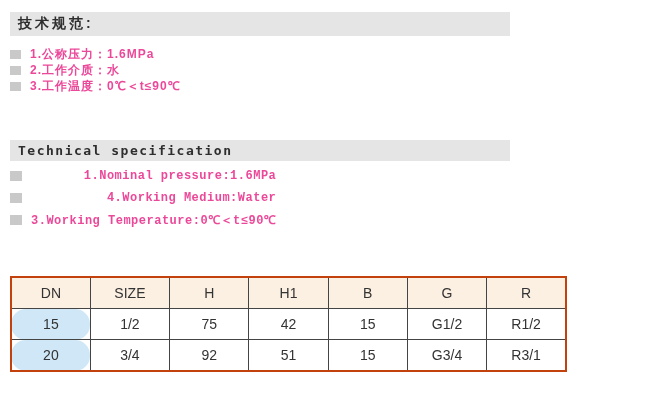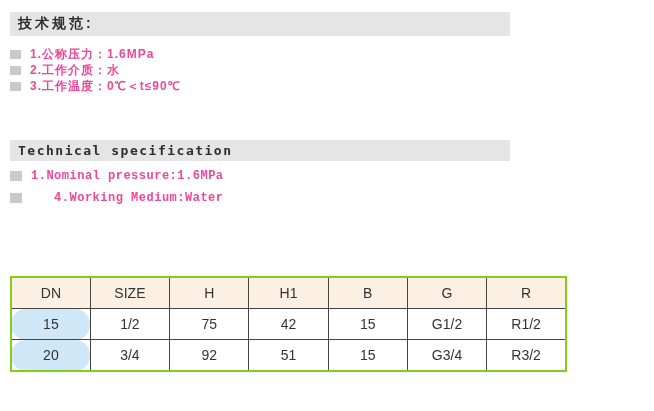--- a/index.html
+++ b/index.html
@@ -68,21 +68,21 @@
 
   
   .dim-table {
     position: absolute;
     left: 10px; top: 276px;
     width: 557px;
     border-collapse: collapse;
     table-layout: fixed;
     font-size: 14px;
     color: #333333;
-    border: 2px solid #84cc16;
+    border: 2px solid #c2410c;
   }
   .dim-table th, .dim-table td {
     border: 1px solid #444444;
     height: 30px;
     text-align: center;
     vertical-align: middle;
     font-weight: normal;
     padding: 0;
   }
   .dim-table th { background: #fcf0e2; }
@@ -117,20 +117,24 @@
   </div>
   <ul class="spec-list list-en">
     <li class="spec-item">
       <span class="bullet-sq"></span>
       <span class="spec-text">1.Nominal pressure:1.6MPa</span>
     </li>
     <li class="spec-item">
       <span class="bullet-sq"></span>
       <span class="spec-text">4.Working Medium:Water</span>
     </li>
+    <li class="spec-item">
+      <span class="bullet-sq"></span>
+      <span class="spec-text">3.Working Temperature:0℃＜t≤90℃</span>
+    </li>
   </ul>
 
   <table class="dim-table">
     <thead>
       <tr>
         <th>DN</th>
         <th>SIZE</th>
         <th>H</th>
         <th>H1</th>
         <th>B</th>
@@ -148,18 +152,18 @@
         <td>G1/2</td>
         <td>R1/2</td>
       </tr>
       <tr>
         <td class="dn-cell">20</td>
         <td>3/4</td>
         <td>92</td>
         <td>51</td>
         <td>15</td>
         <td>G3/4</td>
-        <td>R3/2</td>
+        <td>R3/1</td>
       </tr>
     </tbody>
   </table>
 
 </div>
 
 </body></html>

